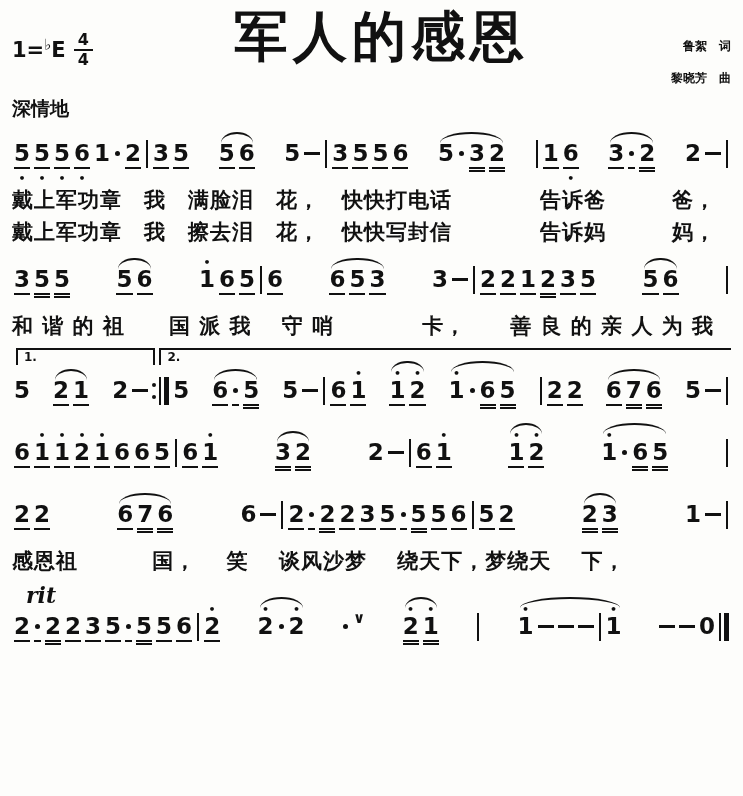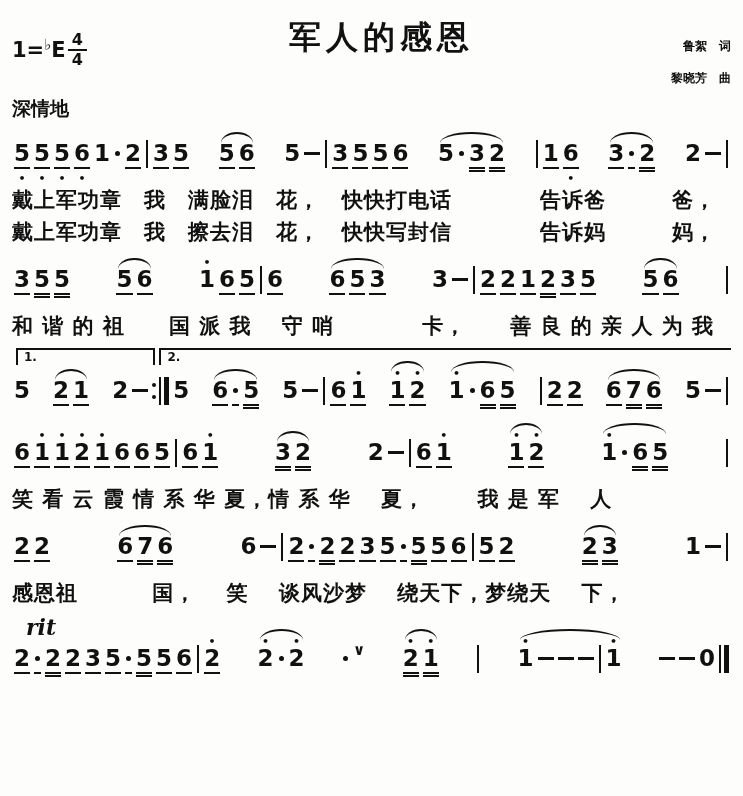--- a/index.html
+++ b/index.html
@@ -5,30 +5,30 @@
   html,body{margin:0;padding:0;background:#e8e8e8;}
   .page{
     width:743px;height:796px;box-sizing:border-box;
     background:#fdfdfb;color:#111;overflow:hidden;
     padding:6px 12px 0 12px;
     font-family:"DejaVu Sans",sans-serif;
   }
   
   .header{display:flex;align-items:flex-start;margin-bottom:4px;}
   .meta-left{width:140px;padding-top:26px;flex:none;}
-  .key-row{display:flex;align-items:center;gap:2px;font-weight:bold;}
+  .key-row{display:flex;align-items:center;gap:8px;font-weight:bold;}
   .key{font-size:21px;white-space:nowrap;}
   .flat{font-size:15px;position:relative;top:-7px;}
   .timesig{display:inline-flex;flex-direction:column;align-items:center;
            font-size:16px;line-height:16px;font-weight:bold;}
   .ts-top{border-bottom:2px solid #111;padding:0 4px 1px;}
   .ts-bot{padding-top:1px;}
   .expression{font-size:19px;font-weight:bold;margin-top:28px;}
   .title-wrap{flex:1;text-align:center;}
-  .title{font-size:32px;font-weight:900;letter-spacing:5px;margin:2px 0 0;line-height:58px;}
+  .title{font-size:54px;font-weight:900;letter-spacing:5px;margin:2px 0 0;line-height:58px;}
   .credits{width:120px;flex:none;text-align:right;font-size:12px;font-weight:bold;
            line-height:32px;padding-top:24px;white-space:nowrap;}
   
   .system{position:relative;margin-top:9px;}
   .system.has-volta{margin-top:26px;}
   .pre-mark{font-family:"DejaVu Serif",serif;font-style:italic;font-weight:bold;
             font-size:22px;line-height:18px;margin-left:14px;}
   .notes-row{display:flex;align-items:flex-start;justify-content:space-between;}
   .group{display:flex;position:relative;}
   .group.slur::before{
@@ -956,21 +956,20 @@
                 <div class="uline"></div>
                 <div class="uline"></div>
               </div>
               <div class="bot"></div>
             </div>
           </div>
           <div class="group">
             <div class="barline"></div>
           </div>
         </div>
-        <div class="lyrics">笑 看 云 霞 情 系 华 夏，情 系 华　 夏，　　 我 是 军　 人</div>
       </div>
       <div class="system">
         <div class="notes-row">
           <div class="group">
             <div class="tok note">
               <div class="top"></div>
               <div class="num">2</div>
               <div class="lines">
                 <div class="uline"></div>
               </div>

